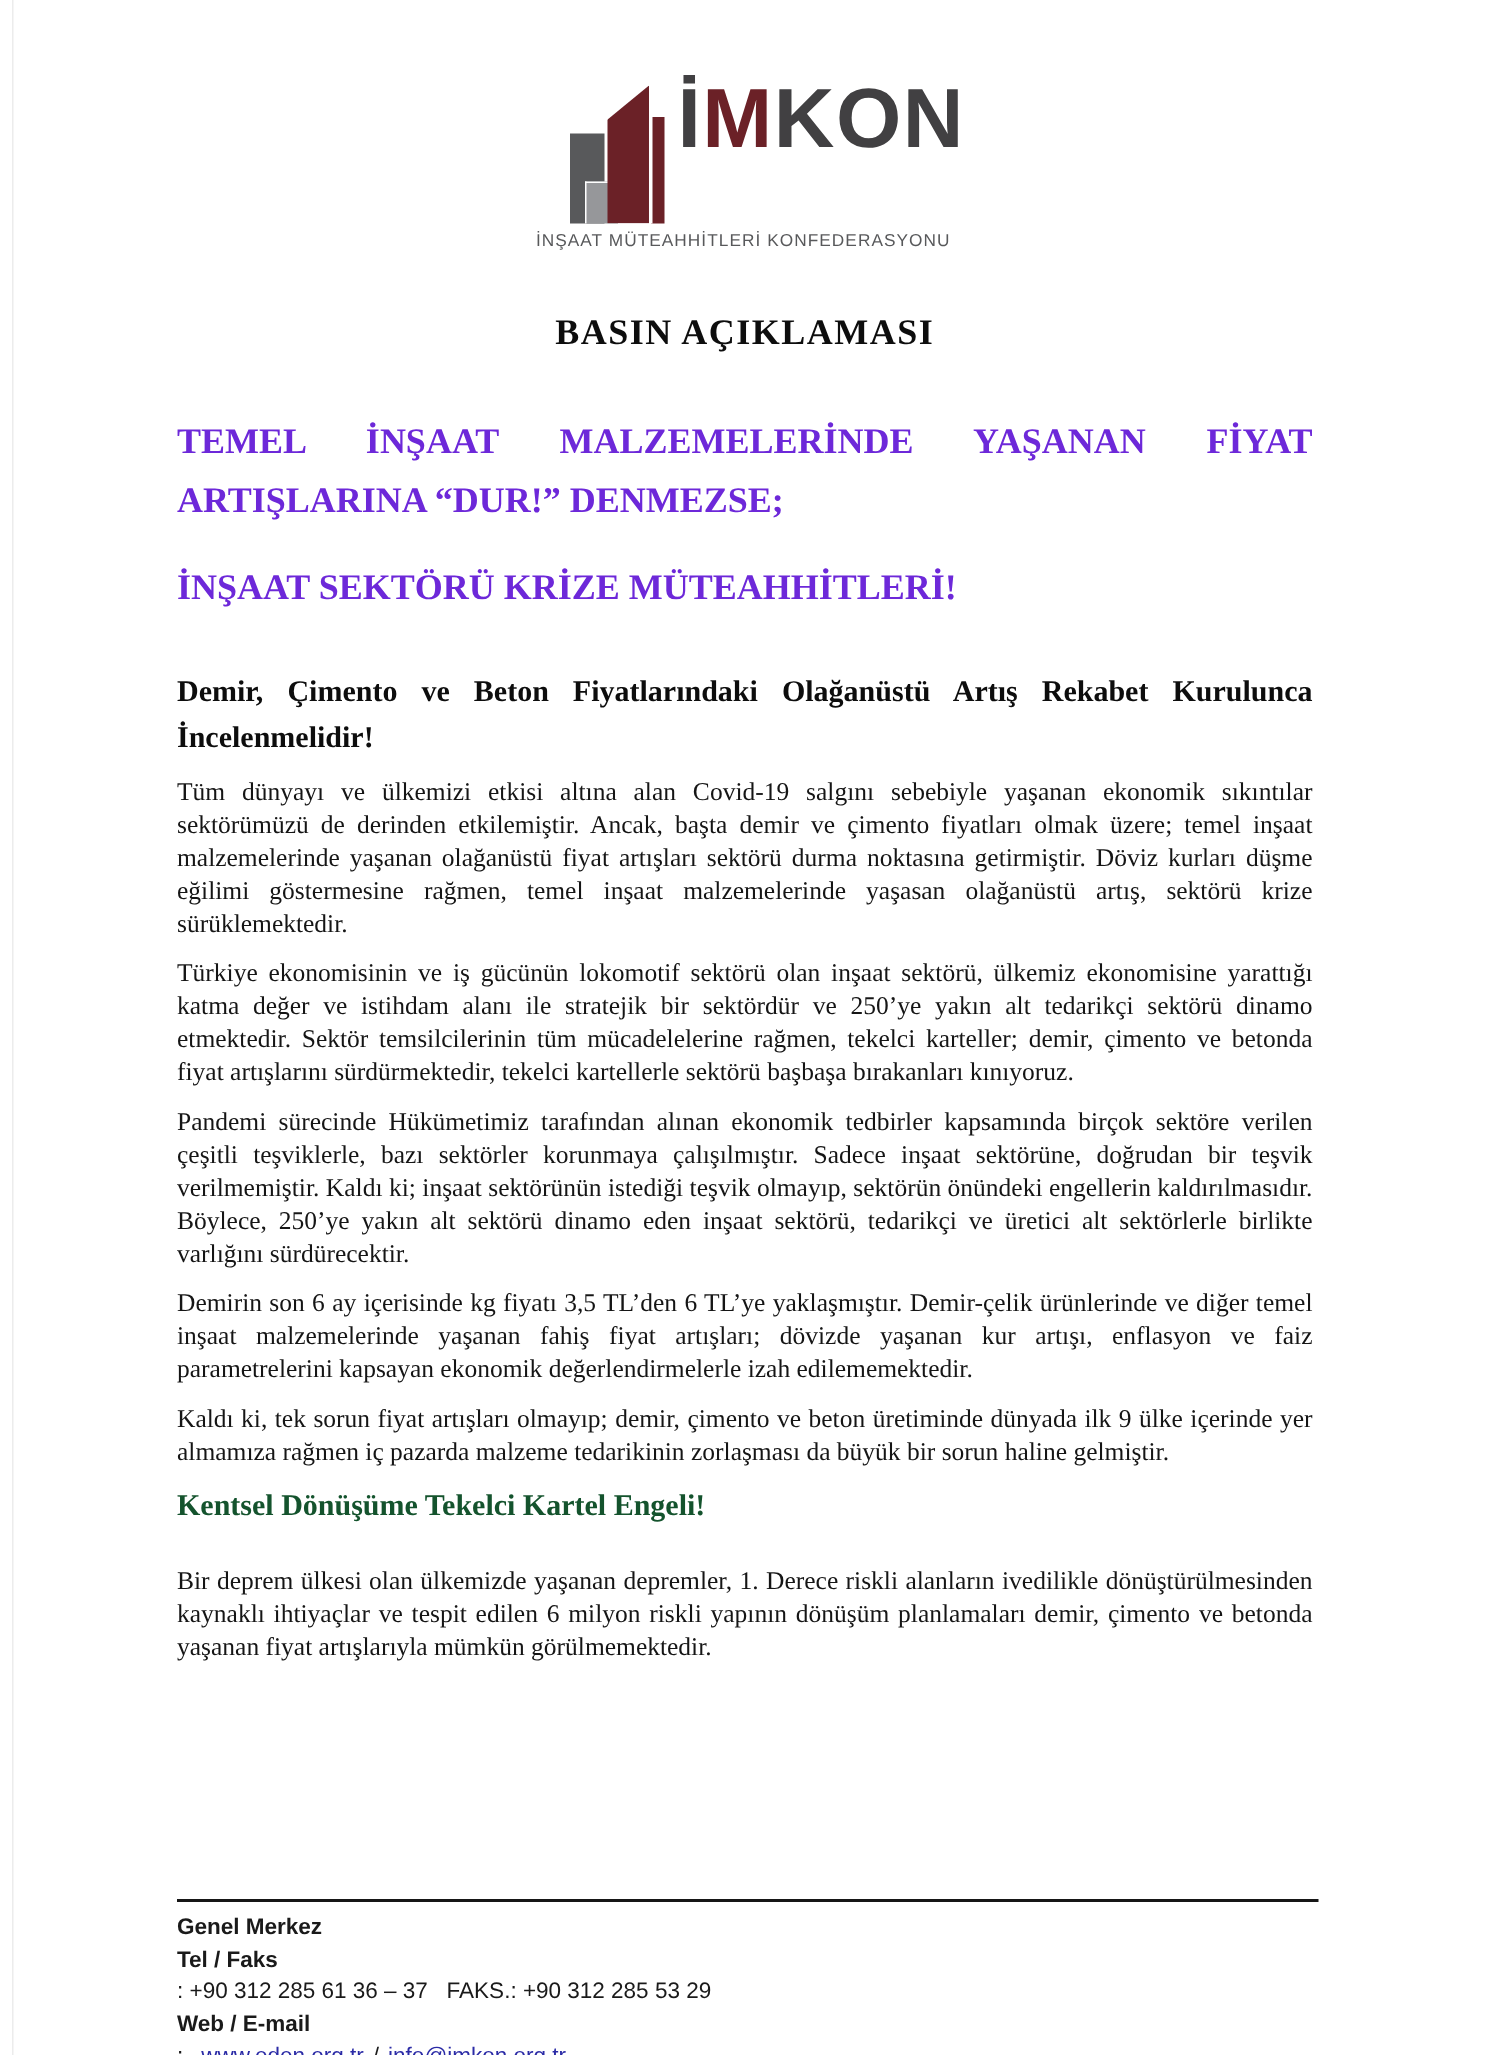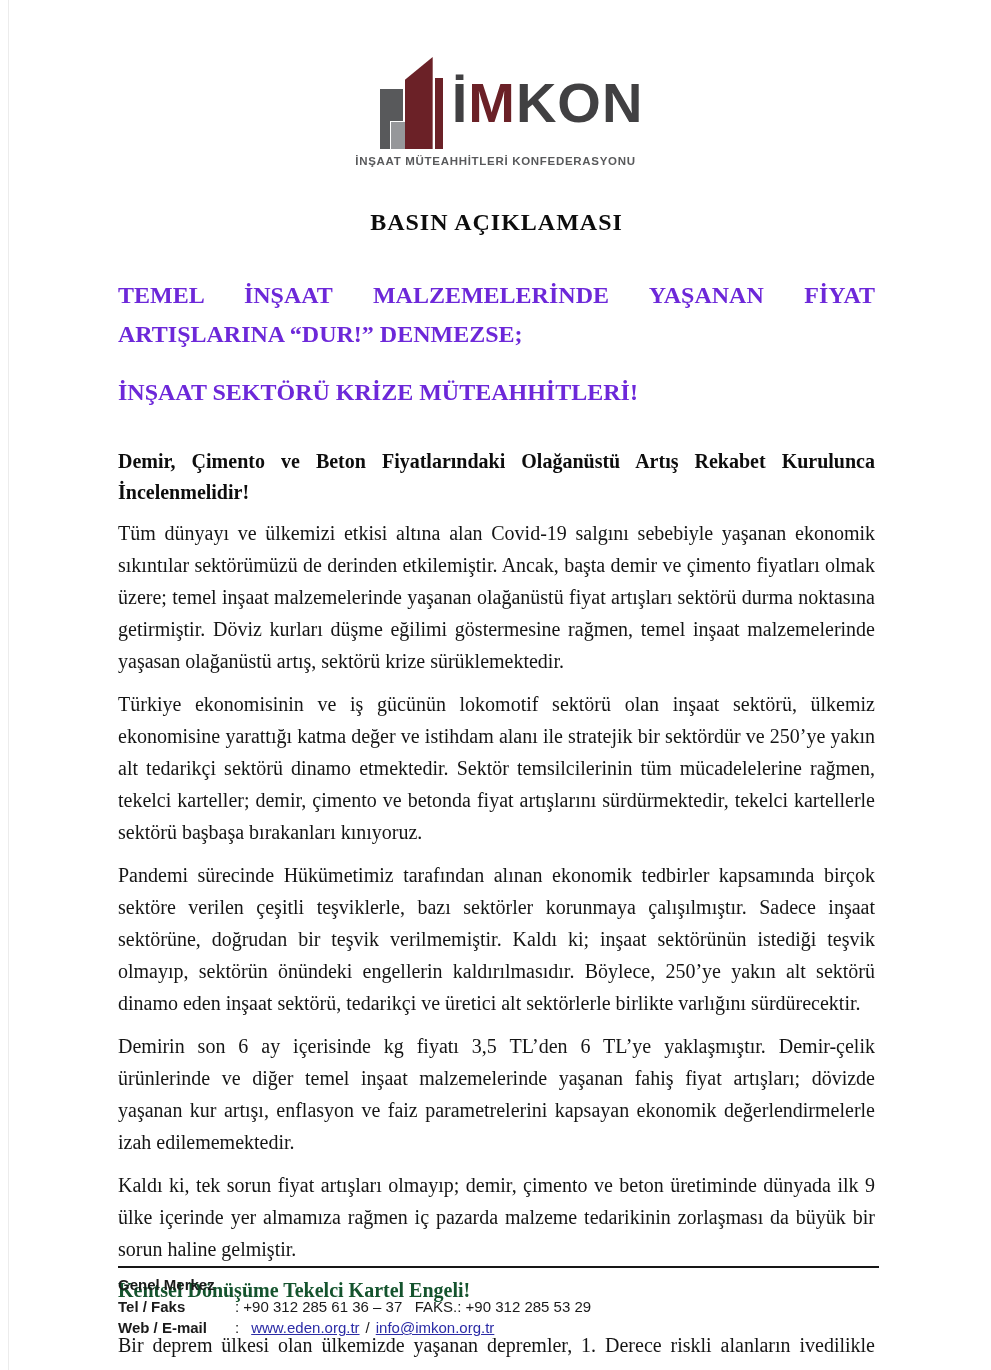--- a/index.html
+++ b/index.html
@@ -20,21 +20,21 @@
   }
   
   .logo {
     padding-top: 57px;
     display: flex;
     flex-direction: column;
     align-items: center;
   }
   .logo-row {
     display: flex;
-    align-items: center;
+    align-items: flex-start;
     gap: 10px;
     margin-left: 32px;
   }
   .buildings {
     position: relative;
     width: 62px;
     height: 92px;
   }
   .b { position: absolute; bottom: 0; }
   .b-gray   { left: 0;  width: 23px; height: 60px; background: #58595b; }
@@ -47,21 +47,21 @@
     font-weight: bold;
     font-size: 56px;
     line-height: 0.8;
     letter-spacing: 1px;
     color: #414042;
   }
   .brand .m { color: #6b2127; }
   .logo-sub {
     margin-top: 6px;
     font-family: "Liberation Sans", sans-serif;
-    font-weight: bold;
+    font-weight: normal;
     font-size: 11.5px;
     letter-spacing: 0.7px;
     color: #58595b;
     white-space: nowrap;
     text-align: center;
   }
   
   .content { padding: 0 116px 0 118px; }
   .kicker {
     margin-top: 42px;
@@ -83,22 +83,22 @@
   .subheadline {
     margin: 34px 0 0 0;
     font-size: 20px;
     font-weight: bold;
     line-height: 31px;
     text-align: justify;
     color: #0d0d0d;
   }
   .body-text p {
     margin: 11px 0 0 0;
-    font-size: 20px;
-    line-height: 32px;
+    font-size: 17px;
+    line-height: 22px;
     text-align: justify;
   }
   .body-text p.first { margin-top: 9px; }
   .section-heading {
     margin: 14px 0 27px 0;
     font-size: 20px;
     font-weight: bold;
     color: #14532d;
   }
   
@@ -106,21 +106,21 @@
     position: absolute;
     left: 118px; right: 112px;
     top: 1266px;
     border-top: 2px solid #161616;
     padding-top: 6px;
     font-family: "Liberation Sans", sans-serif;
     font-size: 15px;
     line-height: 21.5px;
     color: #1a1a1a;
   }
-  .f-row { display: flex; }
+  .f-row { display: flex; flex-direction: column; }
   .f-label { width: 117px; font-weight: bold; flex-shrink: 0; }
   .f-value { flex: 1; white-space: pre-wrap; }
   .f-sep { display: inline-block; padding: 0 6px; }
   a.link {
     color: #2b2ba6;
     text-decoration: underline;
     cursor: pointer;
   }
 </style>
 </head>

